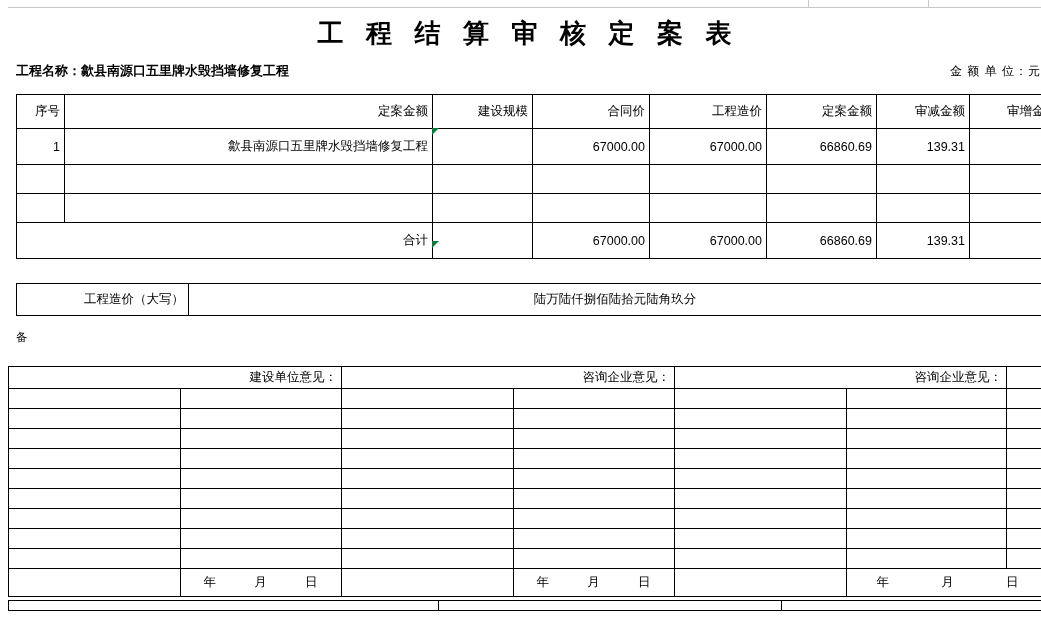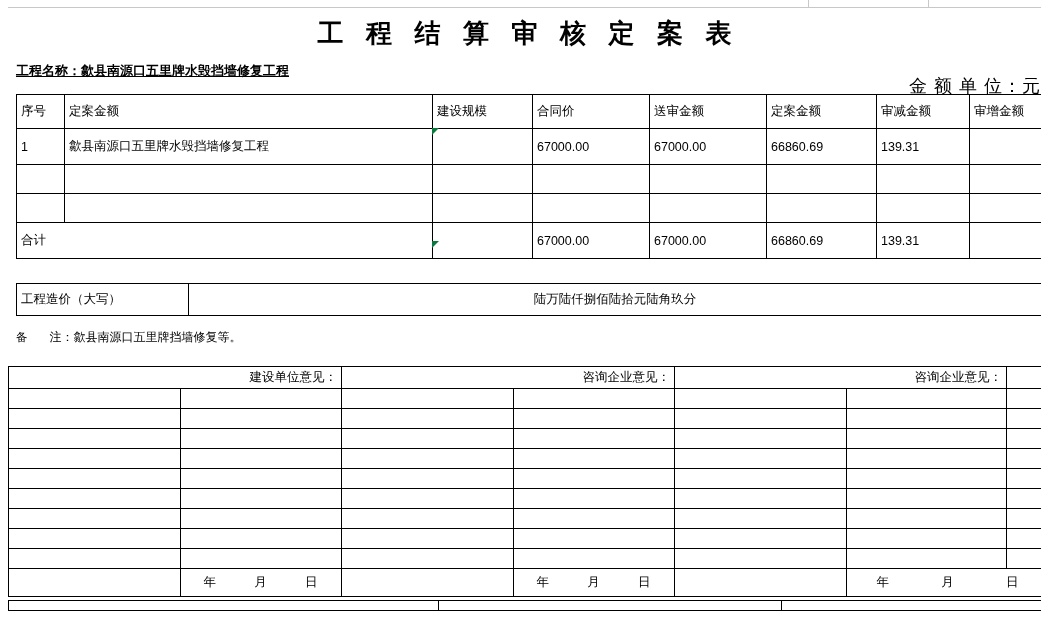--- a/index.html
+++ b/index.html
@@ -55,44 +55,43 @@
     left: 8px;
     width: 1025px;
     height: 28px;
   }
   .proj-name {
     position: absolute;
     left: 0;
     top: 2px;
     font-size: 13px;
     font-weight: bold;
-    text-decoration: underline;
   }
   .unit-note {
     position: absolute;
     right: 0;
-    top: 14px;
-    font-size: 18px;
+    top: 3px;
+    font-size: 12px;
     letter-spacing: 1px;
   }
 
   table.grid {
     position: absolute;
     border-collapse: collapse;
     table-layout: fixed;
   }
   table.grid td, table.grid th {
     border: 1px solid #000000;
     font-size: 12.5px;
     font-weight: normal;
     padding: 0 4px;
     box-sizing: border-box;
     vertical-align: middle;
   }
-  .c { text-align: left; }
+  .c { text-align: right; }
   .l { text-align: center; }
 
   
   #main-table {
     top: 94px;
     left: 8px;
     width: 1025px;
   }
   #main-table td { height: 36px; }
   #main-table tr.hdr td { height: 34px; }
@@ -203,21 +202,21 @@
       <col style="width:110px">
       <col style="width:93px">
       <col style="width:92px">
     </colgroup>
     <tbody>
       <tr class="hdr">
         <td class="c">序号</td>
         <td class="c">定案金额</td>
         <td class="c">建设规模</td>
         <td class="c">合同价</td>
-        <td class="c">送审金额</td>
+        <td class="c">工程造价</td>
         <td class="c">定案金额</td>
         <td class="c">审减金额</td>
         <td class="c">审增金额</td>
       </tr>
       <tr>
         <td class="c">1</td>
         <td class="c">歙县南源口五里牌水毁挡墙修复工程</td>
         <td class="c"></td>
         <td class="c">67000.00</td>
         <td class="c">67000.00</td>
@@ -268,21 +267,20 @@
     <tbody>
       <tr>
         <td class="c">工程造价（大写）</td>
         <td class="l daxie-val">陆万陆仟捌佰陆拾元陆角玖分</td>
       </tr>
     </tbody>
   </table>
 
   <div class="note-line">
     <span class="bei">备</span>
-    <span class="zhu">注：歙县南源口五里牌挡墙修复等。</span>
   </div>
 
   <table class="grid" id="opinion-table">
     <colgroup>
       <col style="width:172px">
       <col style="width:161px">
       <col style="width:172px">
       <col style="width:161px">
       <col style="width:172px">
       <col style="width:160px">

